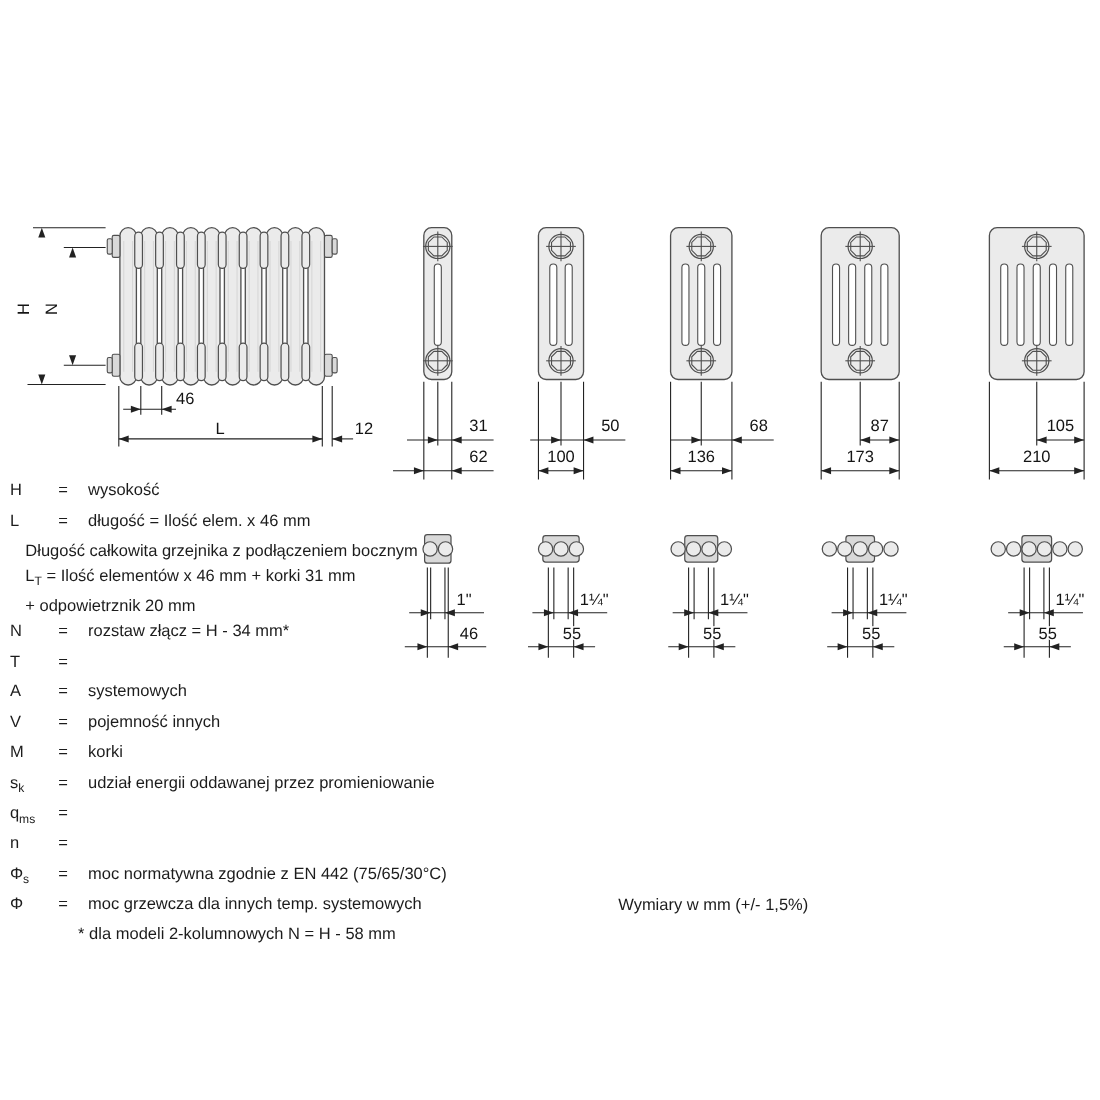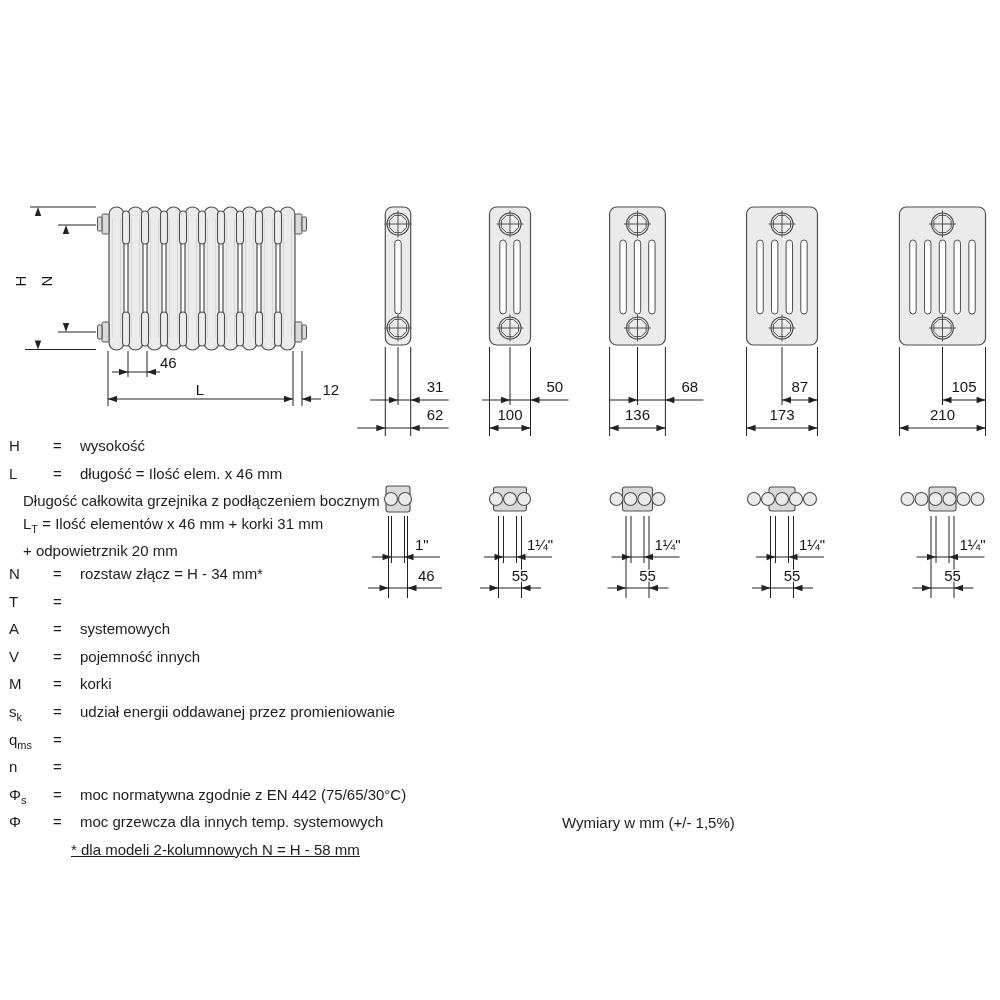--- a/index.html
+++ b/index.html
@@ -5,21 +5,21 @@
   html,body{margin:0;padding:0;background:#fff;}
   .page{position:relative;width:1000px;height:1000px;background:#ffffff;overflow:hidden;
         font-family:"Liberation Sans",sans-serif;color:#1a1a1a;}
   #diagram{position:absolute;left:0;top:0;}
   .dt{font-size:15px;fill:#141414;font-family:"Liberation Sans",sans-serif;
       paint-order:stroke;stroke:#ffffff;stroke-width:2.5px;}
   #legend{position:absolute;left:3px;top:435px;width:560px;font-size:15px;
           line-height:22.6px;color:#1c1c1c;}
   .lrow{display:grid;grid-template-columns:50px 27px auto;}
   .lrow.plain,.lrow.inline{display:block;margin-left:20px;}
-  .lrow.note{display:block;padding-left:68px;text-decoration:underline;}
+  .lrow.note{display:block;padding-left:68px;}
   .lsym{padding-left:6px;}
   sub{font-size:11px;}
   .footnote{position:absolute;left:562px;top:782px;font-size:15px;color:#1c1c1c;margin-top:32px;}
 </style>
 </head>
 <body>
 
 <div class="page">
   <svg id="diagram" width="1000" height="650">
       <g>

